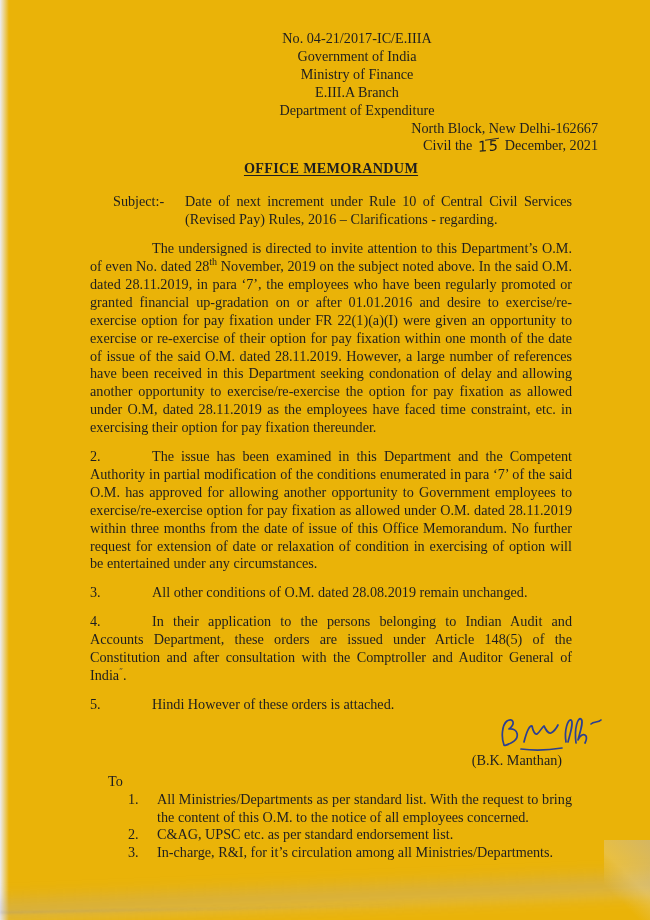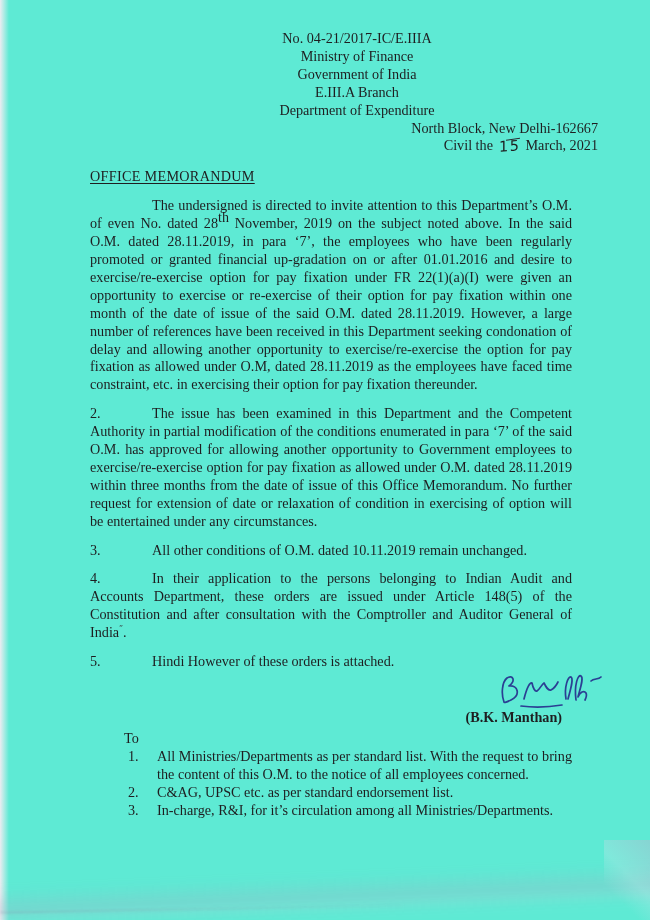--- a/index.html
+++ b/index.html
@@ -1,50 +1,50 @@
 <!DOCTYPE html>
 <html><head>
 <meta charset="utf-8">
 <style>
   html,body { margin:0; padding:0; background:#ffffff; }
   .page {
     position:relative; width:650px; height:920px;
-    background:#5eead4; overflow:hidden;
+    background:#eab308; overflow:hidden;
     font-family:"Liberation Serif", serif;
     color:#1e1e20;
     font-size:14.2px; line-height:17.9px;
   }
   .scan-edge-left {
     position:absolute; left:0; top:0; bottom:0; width:9px;
     background:linear-gradient(90deg, #ececf1, rgba(236,236,241,0));
   }
   .content { position:absolute; left:90px; top:30px; width:482px; }
 
   .hdr { text-align:center; position:relative; left:26px; }
   .addr { text-align:right; margin-right:-26px; }
 
-  .om-title { margin-top:13px; font-weight:normal; letter-spacing:.3px; }
+  .om-title { text-align:center; margin-top:5px; font-weight:bold; letter-spacing:.3px; }
   .om-title span { text-decoration:underline; text-underline-offset:2px; }
 
   .subject { display:flex; margin-top:15px; }
   .subject .lbl { flex:0 0 72px; margin-left:23px; }
   .subject .txt { flex:1; text-align:justify; }
 
   p.para { margin:11px 0 0 0; text-align:justify; }
   p.para.first { text-indent:62px; }
   .pnum { display:inline-block; width:62px; }
-  sup { font-size:14px; line-height:0;margin-top:48px; }
+  sup { font-size:10px; line-height:0;margin-top:48px; }
   .stray-mark { font-size:9px; line-height:0; vertical-align:6px; color:#3a3a3e; }
 
   .sig { margin-top:0; text-align:right; }
   .sig svg { display:block; margin:2px -42px 0 auto; }
-  .sig .sig-name { margin-right:10px; margin-top:-2px;font-weight:bold; }
+  .sig .sig-name { margin-right:10px; margin-top:-2px; }
   .sig .sig-desig { margin-right:-20px; }
 
-  .to-label { margin-top:3px; margin-left:34px; }
+  .to-label { margin-top:3px; margin-left:18px; }
   .dist-item { display:flex; margin-left:38px; }
   .dist-item .dnum { flex:0 0 21px; }
   .dist-item .dtxt { flex:1; text-align:justify;margin-left:8px; }
 
   .hand-day {
     font-family:"DejaVu Sans", sans-serif; display:inline-block;
     transform:rotate(-4deg) skewX(-4deg); letter-spacing:1.5px;
     position:relative; top:1px; padding:0 2px; font-size:14.5px;
   }
   .hand-day::after {
@@ -70,39 +70,43 @@
 </head>
 <body>
 
 <div class="page">
   <div class="scan-edge-left"></div>
 
   <div class="content">
 
     <div class="hdr">
       <div>No. 04-21/2017-IC/E.IIIA</div>
+      <div>Government of India</div>
       <div>Ministry of Finance</div>
-      <div>Government of India</div>
       <div>E.III.A Branch</div>
       <div>Department of Expenditure</div>
     </div>
 
     <div class="addr">
       <div>North Block, New Delhi-162667</div>
-      <div><span>Civil the</span> <span class="hand-day">15</span> <span>March, 2021</span></div>
+      <div><span>Civil the</span> <span class="hand-day">15</span> <span>December, 2021</span></div>
     </div>
 
     <div class="om-title"><span>OFFICE MEMORANDUM</span></div>
 
+    <div class="subject">
+      <span class="lbl">Subject:-</span>
+      <span class="txt">Date of next increment under Rule 10 of Central Civil Services (Revised Pay) Rules, 2016 – Clarifications - regarding.</span>
+    </div>
 
     <p class="para first"><span>The undersigned is directed to invite attention to this Department’s O.M. of even No. dated 28</span><sup>th</sup><span> November, 2019 on the subject noted above. In the said O.M. dated 28.11.2019, in para ‘7’, the employees who have been regularly promoted or granted financial up-gradation on or after 01.01.2016 and desire to exercise/re-exercise option for pay fixation under FR 22(1)(a)(I) were given an opportunity to exercise or re-exercise of their option for pay fixation within one month of the date of issue of the said O.M. dated 28.11.2019. However, a large number of references have been received in this Department seeking condonation of delay and allowing another opportunity to exercise/re-exercise the option for pay fixation as allowed under O.M, dated 28.11.2019 as the employees have faced time constraint, etc. in exercising their option for pay fixation thereunder.</span></p>
 
     <p class="para"><span class="pnum">2.</span><span>The issue has been examined in this Department and the Competent Authority in partial modification of the conditions enumerated in para ‘7’ of the said O.M. has approved for allowing another opportunity to Government employees to exercise/re-exercise option for pay fixation as allowed under O.M. dated 28.11.2019 within three months from the date of issue of this Office Memorandum. No further request for extension of date or relaxation of condition in exercising of option will be entertained under any circumstances.</span></p>
 
-    <p class="para"><span class="pnum">3.</span><span>All other conditions of O.M. dated 10.11.2019 remain unchanged.</span></p>
+    <p class="para"><span class="pnum">3.</span><span>All other conditions of O.M. dated 28.08.2019 remain unchanged.</span></p>
 
     <p class="para"><span class="pnum">4.</span><span>In their application to the persons belonging to Indian Audit and Accounts Department, these orders are issued under Article 148(5) of the Constitution and after consultation with the Comptroller and Auditor General of India</span><span class="stray-mark">″</span><span>.</span></p>
 
     <p class="para"><span class="pnum">5.</span><span>Hindi However of these orders is attached.</span></p>
 
     <div class="sig">
       <svg width="118" height="38" viewBox="0 0 118 38" aria-hidden="true">
         <g fill="none" stroke="#2b3f93" stroke-width="1.7" stroke-linecap="round" stroke-linejoin="round">
           <path d="M8 29 C5 21 6 9 11 5 C17 1 20 8 13 13 C22 12 25 22 15 27 C11 29 8 30 8 29"></path>
           <path d="M28 26 C31 14 34 9 36 10 C37 15 39 19 41 18 C44 16 46 11 48 10 C50 14 52 18 55 17 C59 15 61 11 62 9"></path>

